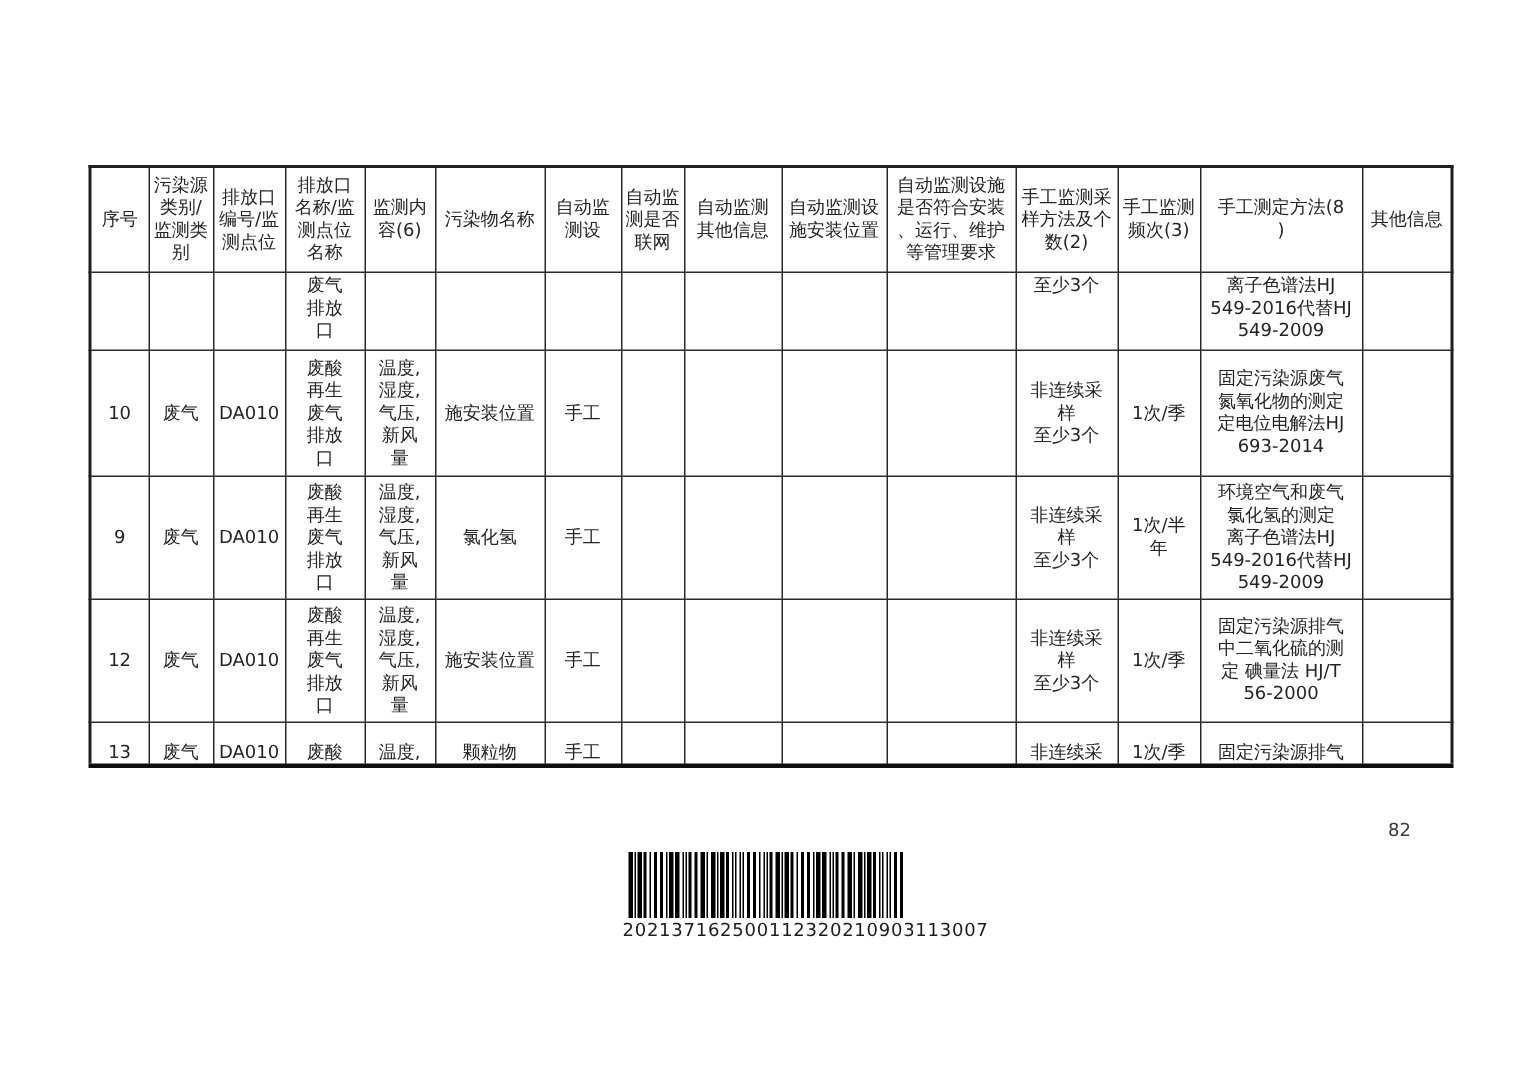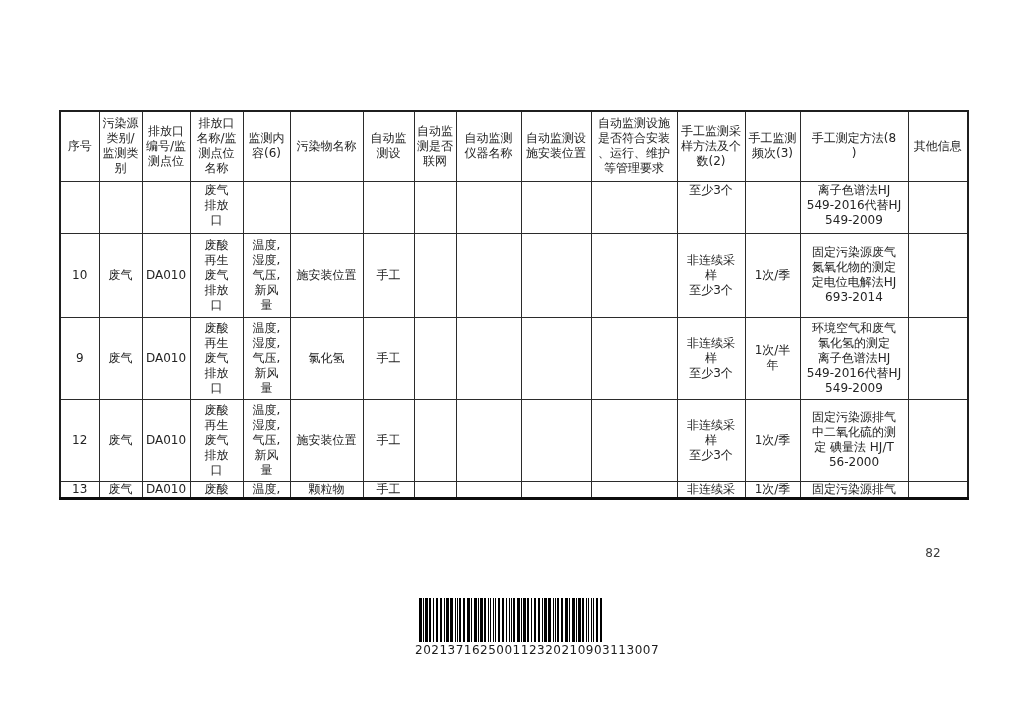--- a/index.html
+++ b/index.html
@@ -20,26 +20,26 @@
     padding:1px 2px; white-space:pre-line; overflow:hidden;
     word-break:break-all;
   }
   table.mon thead tr { height:70px; }
   table.mon tbody tr:nth-child(1) { height:52px; }
   table.mon tbody tr:nth-child(2) { height:84px; }
   table.mon tbody tr:nth-child(3) { height:82px; }
   table.mon tbody tr:nth-child(4) { height:82px; }
   table.mon tbody tr:nth-child(5) { height:17px; }
   table.mon tbody tr:nth-child(1) td { vertical-align:top; }
-  table.mon tbody tr:nth-child(5) td { vertical-align:top; line-height:13px; padding-top:1px; }
+  table.mon tbody tr:nth-child(5) td { vertical-align:top; line-height:13px; padding-top:13px; }
   .page-num {
     position:absolute; left:916px; top:546px; width:34px;
     font-size:12px; color:#3a3a3a; text-align:center;
   }
-  .barcode { position:absolute; left:415px; top:598px; width:192px; }
+  .barcode { position:absolute; left:415px; top:568px; width:192px; }
   .barcode .bars {
     height:44px; display:flex; align-items:stretch; justify-content:center;
     overflow:hidden;
   }
   .barcode .bars i { display:block; height:100%; background:#000; flex:0 0 auto; }
   .barcode .num {
     text-align:center; font-size:12px; letter-spacing:0.5px;
     margin-top:1px; color:#1c1c1c; white-space:nowrap;
   }
 </style>
@@ -81,21 +81,21 @@
 测点位
 名称</th>
           <th>监测内
 容(6)</th>
           <th>污染物名称</th>
           <th>自动监测设</th>
           <th>自动监
 测是否
 联网</th>
           <th>自动监测
-仪器名称</th>
+其他信息</th>
           <th>自动监测设
 施安装位置</th>
           <th>自动监测设施
 是否符合安装
 、运行、维护
 等管理要求</th>
           <th>手工监测采
 样方法及个
 数(2)</th>
           <th>手工监测

